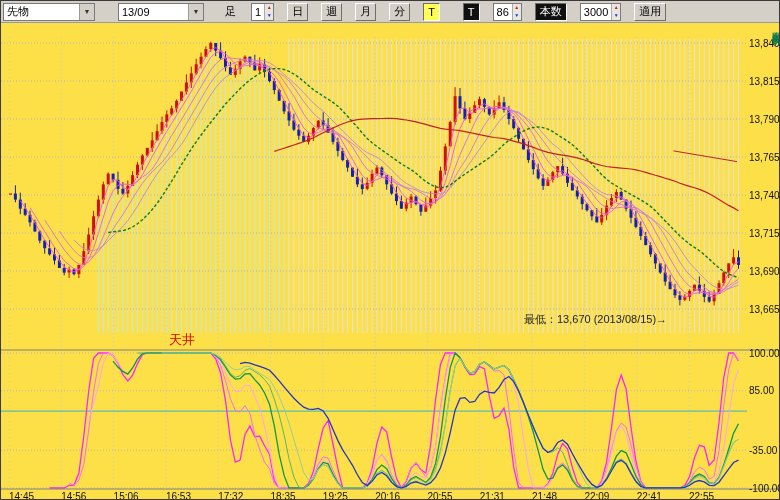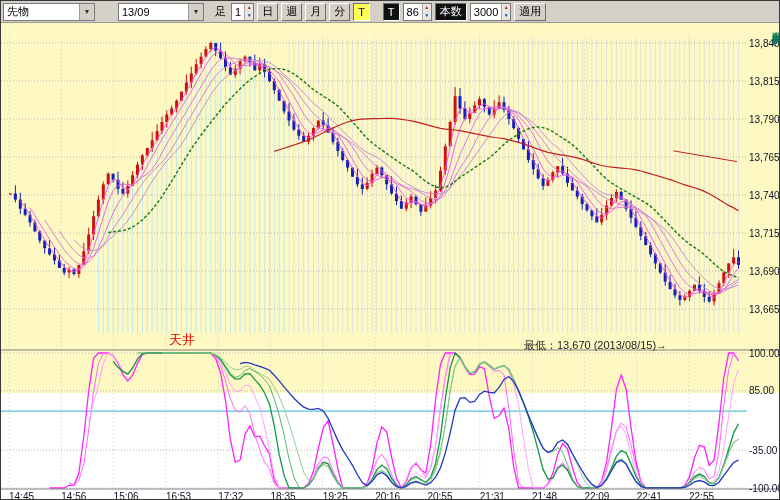--- a/index.html
+++ b/index.html
@@ -1,49 +1,49 @@
 <!DOCTYPE html>
 <html><head>
 <meta charset="utf-8">
 <style>
 *{box-sizing:border-box;margin:0;padding:0;}
 html,body{background:#888;}
 body{font-family:"Liberation Sans","DejaVu Sans",sans-serif;}
 .window{width:780px;height:500px;border:1px solid #3a3a3a;background:#fff;position:relative;overflow:hidden;}
-.toolbar{height:22px;background:#d4d0c8;display:flex;align-items:center;gap:3px;padding:1px 2px;border-bottom:1px solid #9a9a9a;font-size:11px;}
+.toolbar{height:22px;background:#d4d0c8;display:flex;align-items:center;gap:13px;padding:1px 2px;border-bottom:1px solid #9a9a9a;font-size:11px;}
 .dd{display:flex;align-items:center;background:#fff;border:1px solid #7a7a7a;height:18px;}
 .dd .dd-text{padding:0 3px;flex:1;white-space:nowrap;overflow:hidden;}
 .dd .dd-btn{width:15px;height:16px;background:#d4d0c8;border-left:1px solid #9a9a9a;display:flex;align-items:center;justify-content:center;font-size:7px;color:#333;cursor:default;}
 .btn{height:18px;background:#d4d0c8;border:1px solid;border-color:#ffffff #6d6d6d #6d6d6d #ffffff;display:flex;align-items:center;justify-content:center;font-size:11px;padding:0 4px;white-space:nowrap;}
 .btn.yellow{background:#ffff55;border-color:#6d6d6d #ffffff #ffffff #6d6d6d;}
 .btn.black{background:#101010;color:#fff;border-color:#6d6d6d #ffffff #ffffff #6d6d6d;}
 .spin{display:flex;height:18px;border:1px solid #7a7a7a;background:#fff;}
 .spin .val{padding:0 3px;display:flex;align-items:center;font-size:11px;}
 .spin .arrows{width:9px;display:flex;flex-direction:column;border-left:1px solid #aaa;background:#e8e6e0;}
 .spin .arrows span{flex:1;font-size:5px;line-height:5px;display:flex;align-items:center;justify-content:center;}
 .up{color:#c22;}
 .down{color:#23c;}
 .tlabel{font-size:11px;padding:0 2px;white-space:nowrap;}
-.chart-wrap{position:absolute;top:22px;left:0;width:780px;height:370px;background:#fef9c3;}
+.chart-wrap{position:absolute;top:22px;left:0;width:780px;height:478px;background:#fde047;}
 #chart{display:block;}
 .anno{position:absolute;font-size:11px;color:#222;white-space:nowrap;}
 .anno.red{color:#e00000;font-weight:normal;font-size:13px;}
 .vlabel{position:absolute;writing-mode:vertical-rl;font-size:8px;color:#067755;right:1px;top:2px;letter-spacing:1px;white-space:nowrap;}
 </style>
 </head>
 <body>
 
 <div class="window">
 
   <div class="toolbar">
     <div class="dd" style="width:92px">
       <span class="dd-text">先物</span>
       <span class="dd-btn">▼</span>
     </div>
-    <div class="dd" style="width:86px;margin-left:20px">
+    <div class="dd" style="width:86px;margin-left:10px">
       <span class="dd-text">13/09</span>
       <span class="dd-btn">▼</span>
     </div>
     <span class="tlabel" style="margin-left:6px">足</span>
     <div class="spin">
       <span class="val">1</span>
       <span class="arrows">
           <span class="up">▲</span>
           <span class="down">▼</span>
         </span>
@@ -570,18 +570,18 @@
         <text x="269.53846153846155" y="477" font-size="10" fill="#101025" font-family="Liberation Sans, sans-serif">18:35</text>
         <text x="321.8461538461538" y="477" font-size="10" fill="#101025" font-family="Liberation Sans, sans-serif">19:25</text>
         <text x="374.15384615384613" y="477" font-size="10" fill="#101025" font-family="Liberation Sans, sans-serif">20:16</text>
         <text x="426.46153846153845" y="477" font-size="10" fill="#101025" font-family="Liberation Sans, sans-serif">20:55</text>
         <text x="478.7692307692308" y="477" font-size="10" fill="#101025" font-family="Liberation Sans, sans-serif">21:31</text>
         <text x="531.0769230769231" y="477" font-size="10" fill="#101025" font-family="Liberation Sans, sans-serif">21:48</text>
         <text x="583.3846153846154" y="477" font-size="10" fill="#101025" font-family="Liberation Sans, sans-serif">22:09</text>
         <text x="635.6923076923076" y="477" font-size="10" fill="#101025" font-family="Liberation Sans, sans-serif">22:41</text>
         <text x="688" y="477" font-size="10" fill="#101025" font-family="Liberation Sans, sans-serif">22:55</text>
       </svg>
-    <div class="anno" style="left:523px;top:315px">最低：13,670 (2013/08/15)→</div>
+    <div class="anno" style="left:523px;top:289px">最低：13,670 (2013/08/15)→</div>
     <div class="anno red" style="left:168px;top:308px">天井</div>
     <div class="vlabel">建玉数指値仮切</div>
   </div>
 
 </div>
 
 </body></html>

